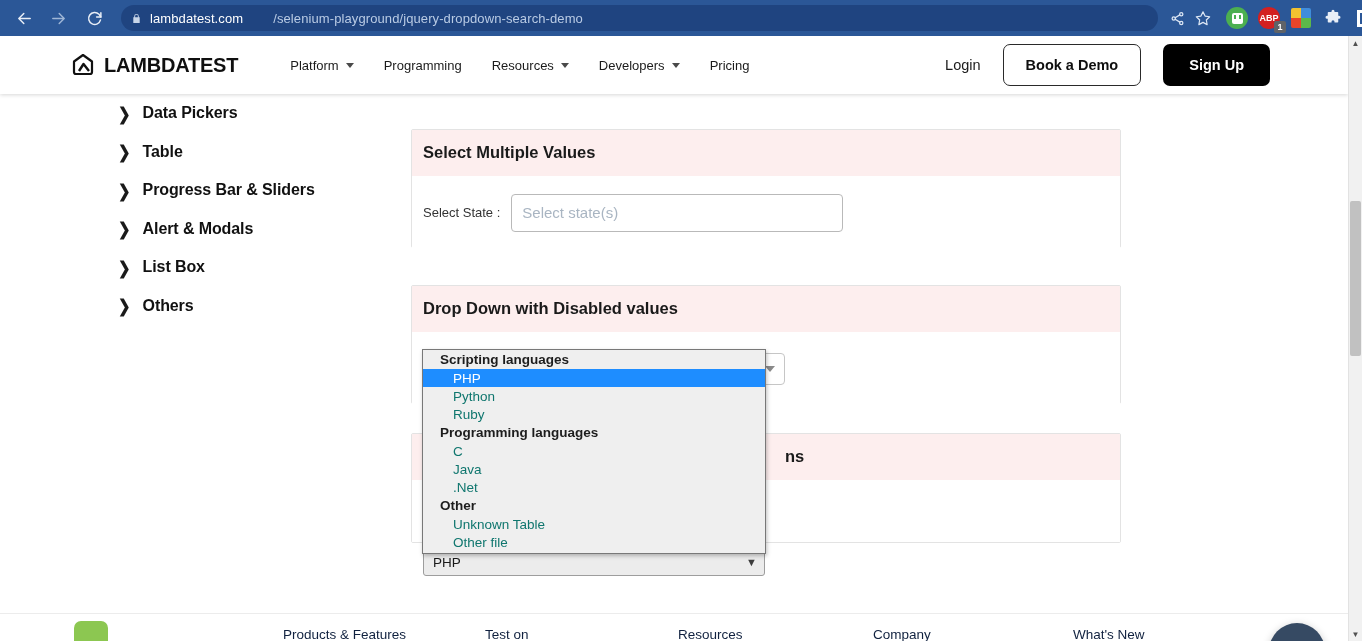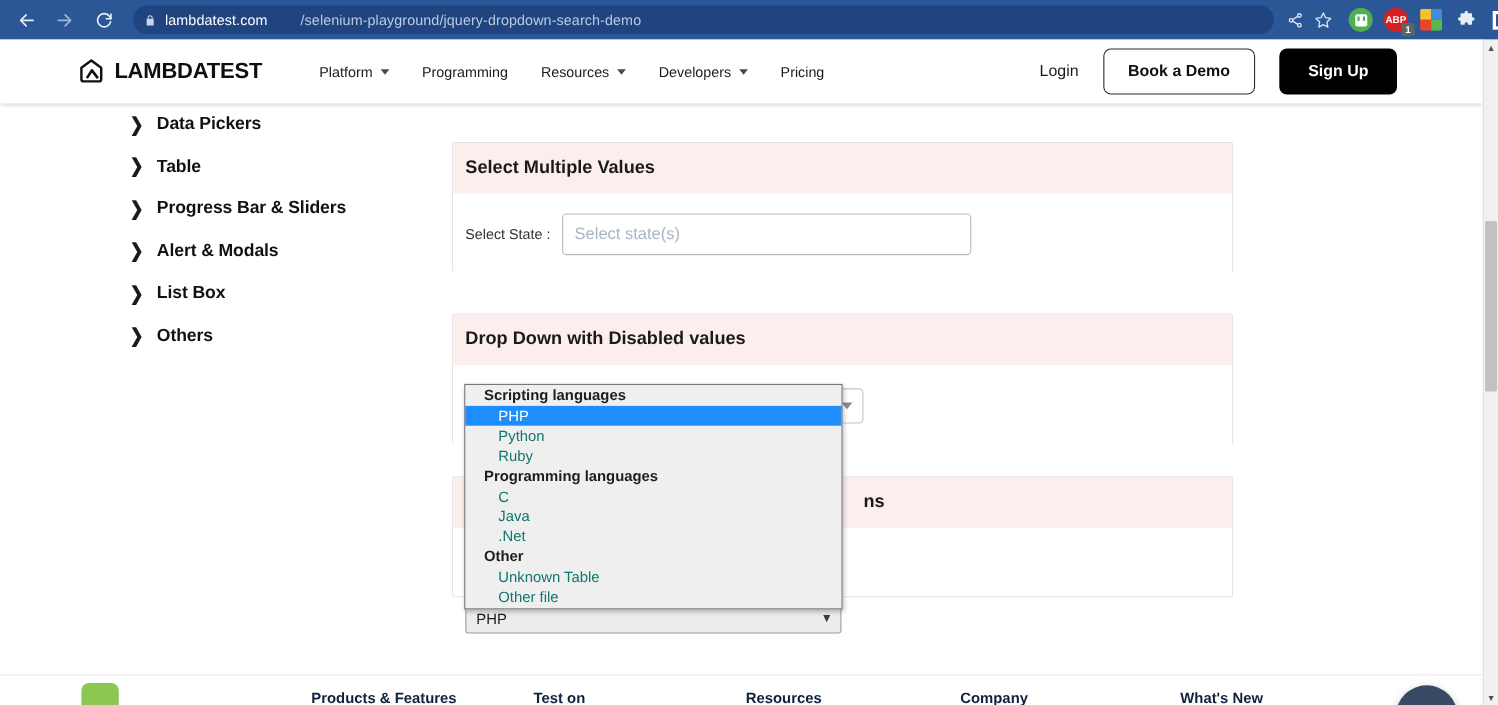--- a/index.html
+++ b/index.html
@@ -123,21 +123,21 @@
   .card-head {
     background:#fdeeee; padding:13px 11px 14px 11px;
     font-size:16.5px; font-weight:bold; color:#1a1a1a;
   }
   .card-body { background:#fff; }
 
   #card-multi { top:35px; height:119px; }
   #card-multi .card-body { height:73px; display:flex; align-items:center; padding-left:11px; }
   #select-state-label { font-size:13px; color:#333; margin-right:11px; }
   #select-state-input {
-    width:372px; height:38px;
+    width:332px; height:38px;
     border:1px solid #b9b9b9; border-radius:4px;
     background:#fff; font-size:15px; color:#a8b4c0;
     padding:0 10px; font-family:"Liberation Sans", sans-serif;
     outline:none;
   }
   #select-state-input::placeholder { color:#a9b5c2; opacity:1; }
 
   #card-disabled { top:191px; height:119px; }
   #card-disabled .card-body { height:73px; display:flex; align-items:center; padding-left:11px; }
   #select2-box {
@@ -184,21 +184,21 @@
   .opt.selected { background:#1e8dff; color:#ffffff; }
 
   
   #footer { position:absolute; left:0; top:519px; width:1348px; height:28px; background:#fff; }
   #footer-logo {
     position:absolute; left:74px; top:8px;
     width:34px; height:28px; background:#8cc751; border-radius:7px 7px 3px 3px;
   }
   .foot-col {
     position:absolute; top:14px;
-    font-size:13.5px; font-weight:bold; color:#10213f; white-space:nowrap;
+    font-size:13.5px; font-weight:normal; color:#10213f; white-space:nowrap;
   }
 
   
   #chat-widget {
     position:absolute; left:1269px; top:529px;
     width:56px;height:56px;border-radius:50%;
     background:#364a63;
     display:flex;align-items:center;justify-content:center;
     box-shadow:0 2px 8px rgba(0,0,0,.22);
     z-index:70;

